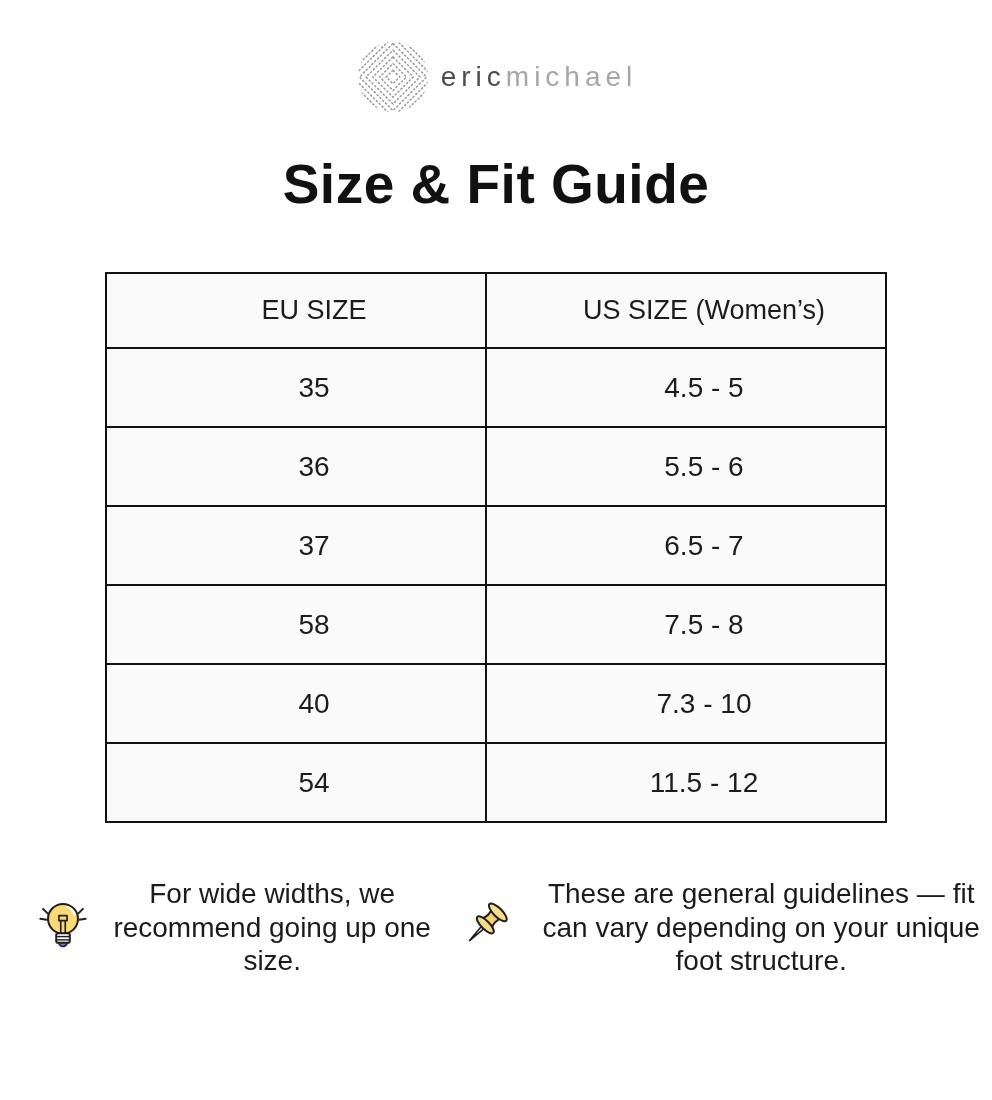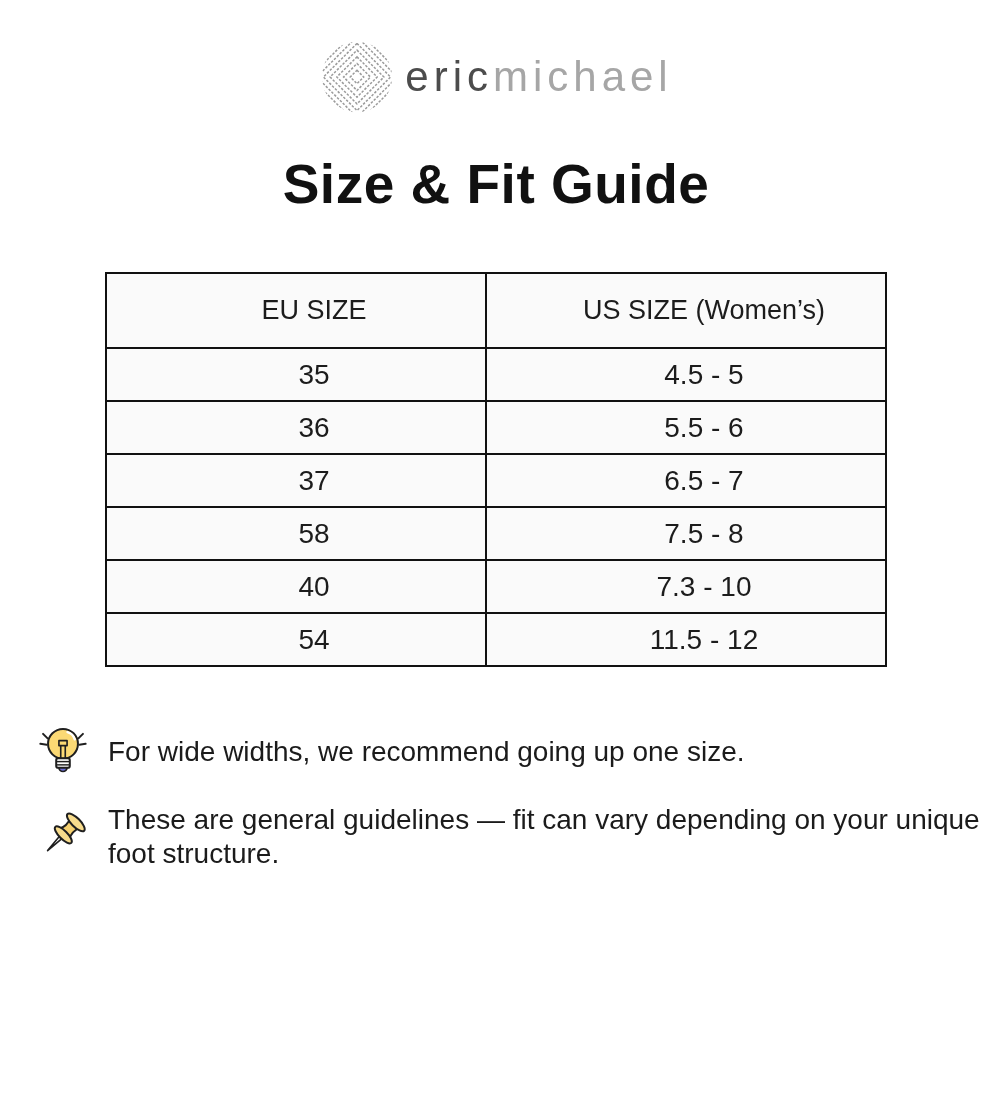--- a/index.html
+++ b/index.html
@@ -16,21 +16,21 @@
   
   .logo {
     display: flex;
     align-items: center;
     justify-content: center;
     gap: 10px;
     padding-top: 38px;
     height: 116px;
   }
   .logo-icon svg { display: block; }
-  .brand { font-size: 42px; letter-spacing: 5px; white-space: nowrap; }
+  .brand { font-size: 28px; letter-spacing: 5px; white-space: nowrap; }
   .brand-first  { color: #4c4c4c; font-weight: 500; }
   .brand-second { color: #a6a6a6; font-weight: 300; }
 
   
   h1.title {
     margin-top: 36px;
     text-align: center;
     font-size: 55px;
     font-weight: 700;
     letter-spacing: 0.5px;
@@ -50,28 +50,29 @@
   table.size-table th,
   table.size-table td {
     border: 2px solid #111111;
     text-align: center;
     vertical-align: middle;
     color: #1c1c1c;
     font-weight: 400;
     padding-left: 36px;
   }
   table.size-table th { height: 75px; font-size: 27px; }
-  table.size-table td { height: 53px; font-size: 28px; }
+  table.size-table td { height: 79px; font-size: 28px; }
 
   
   .notes {
     margin: 54px 0 0 34px;
     display: flex;
-    flex-direction: column;
+    flex-direction: row;
     gap: 20px;
+    text-align: center;
   }
   .note {
     display: flex;
     align-items: center;
     gap: 16px;
   }
   .note-icon { flex: 0 0 58px; width: 58px; height: 62px; }
   .note-icon svg { display: block; }
   .note-text {
     font-size: 28px;

